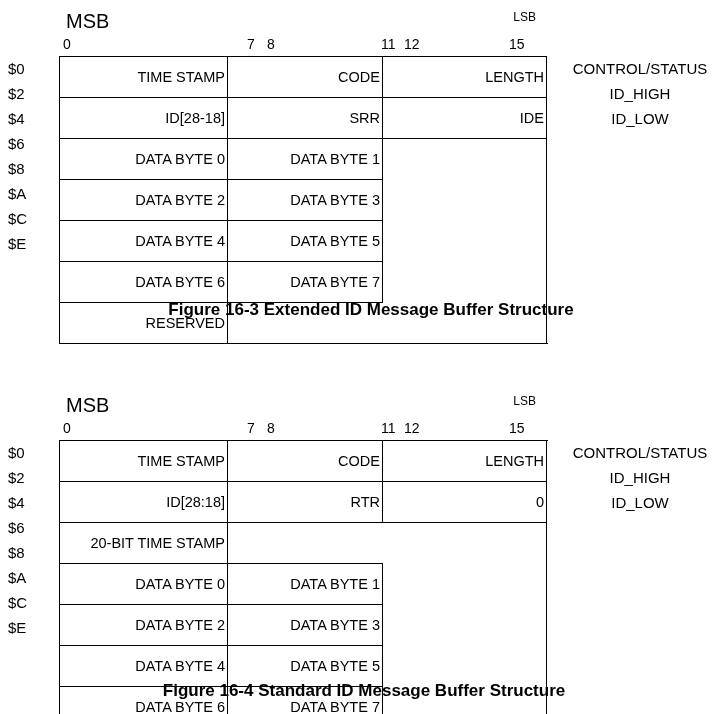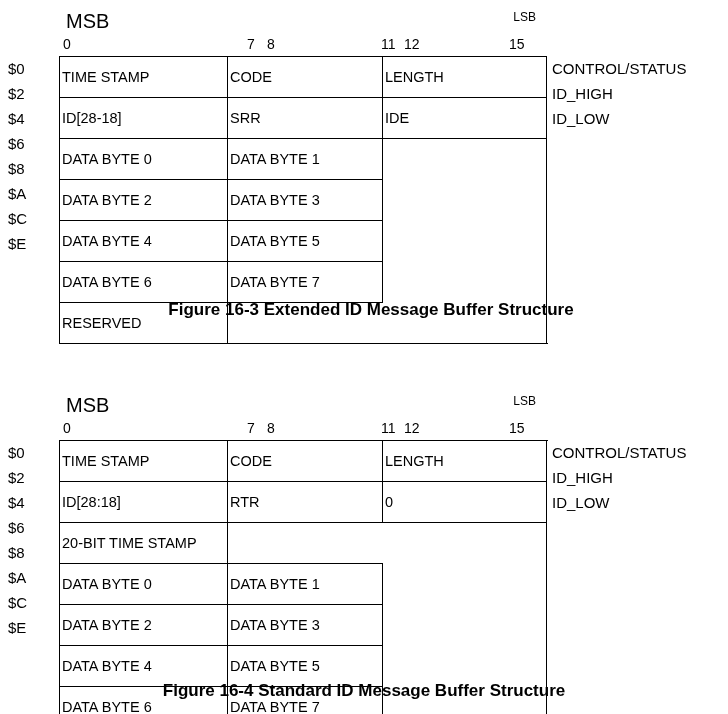--- a/index.html
+++ b/index.html
@@ -62,21 +62,21 @@
   table.reg {
     border-collapse: collapse;
     table-layout: fixed;
     margin-left: 59px;
     width: 487px;
     border: 1.5px solid #000;
   }
   table.reg td {
     border: 1px solid #000;
     height: 24px;
-    text-align: left;
+    text-align: right;
     vertical-align: middle;
     font-size: 14.5px;
     padding: 12px 2px;
     white-space: nowrap;
     overflow: hidden;
   }
 
   
   .addr-col {
     position: absolute;
@@ -95,21 +95,21 @@
   .name-col {
     position: absolute;
     left: 552px;
     top: 0;
     width: 176px;
   }
   .name-cell {
     height: 25px;
     line-height: 25px;
     font-size: 15px;
-    text-align: left;
+    text-align: center;
     white-space: nowrap;
   }
   .name-cell.blank { visibility: hidden; }
 
   
   .caption {
     text-align: center;
     font-size: 17px;
     font-weight: bold;
     width: 728px;

